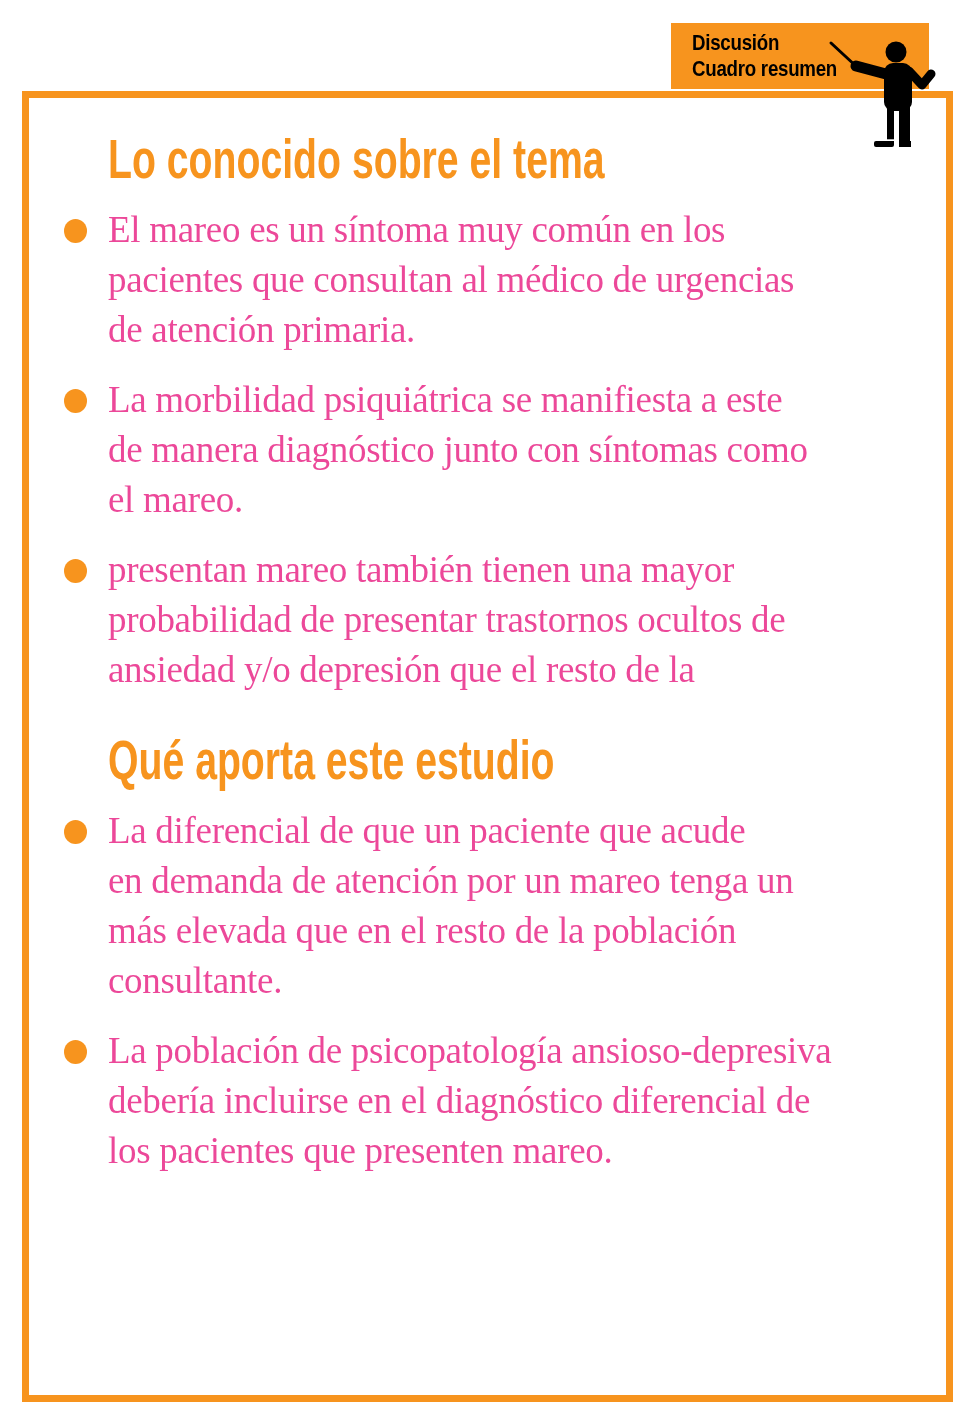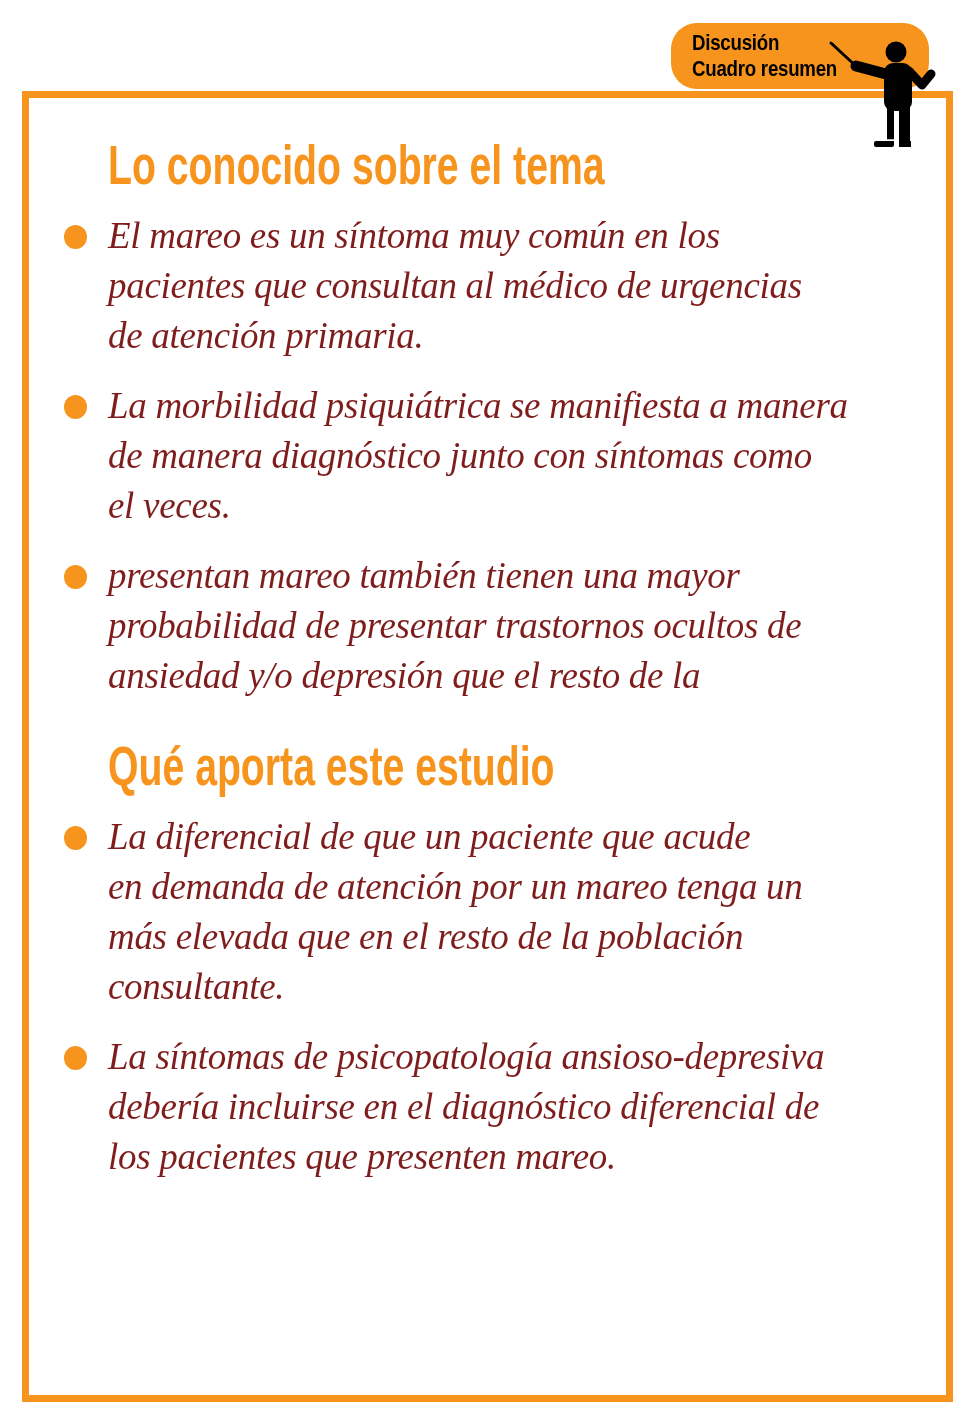--- a/index.html
+++ b/index.html
@@ -32,21 +32,20 @@
   .tab {
     position: absolute;
     left: 671px;
     top: 23px;
     width: 258px;
     height: 66px;
     background: var(--accent, #F7941E);
     z-index: 1;
     box-sizing: border-box;
     padding: 7px 0 0 21px;
-    border-radius: 26px;
   }
   .tab-label {
     font-family: "Liberation Sans", sans-serif;
     font-weight: bold;
     font-size: 22px;
     line-height: 26px;
     color: #000000;
     transform: scaleX(0.85);
     transform-origin: left center;
     white-space: nowrap;
@@ -58,21 +57,21 @@
     left: 818px;
     top: 20px;
     width: 130px;
     height: 130px;
     z-index: 2;
   }
   
   .content {
     position: absolute;
     left: 29px;
-    top: 102px;
+    top: 96px;
     width: 735px;
     box-sizing: border-box;
     padding: 0 20px 0 79px;
     z-index: 1;
   }
   .heading {
     font-family: "Liberation Sans", sans-serif;
     font-weight: bold;
     font-size: 56px;
     line-height: 56px;
@@ -90,23 +89,22 @@
   ul.bullets {
     list-style: none;
     margin: 0;
     padding: 0;
   }
   li.bullet {
     position: relative;
     margin: 0 0 20px 0;
     font-size: 37px;
     line-height: 50px;
-    color: #7f1d1d;
+    color: #ec4899;
     letter-spacing: -0.3px;
-    font-style: italic;
   }
   .dot {
     position: absolute;
     left: -44px;
     top: 14px;
     width: 23px;
     height: 24px;
     border-radius: 50%;
     background: var(--accent, #F7941E);
   }
@@ -155,23 +153,23 @@
 
     <ul class="bullets">
       <li class="bullet">
         <span class="dot"></span>
         <span class="line">El mareo es un síntoma muy común en los</span>
         <span class="line">pacientes que consultan al médico de urgencias</span>
         <span class="line">de atención primaria.</span>
       </li>
       <li class="bullet">
         <span class="dot"></span>
-        <span class="line">La morbilidad psiquiátrica se manifiesta a manera</span>
+        <span class="line">La morbilidad psiquiátrica se manifiesta a este</span>
         <span class="line">de manera diagnóstico junto con síntomas como</span>
-        <span class="line">el veces.</span>
+        <span class="line">el mareo.</span>
       </li>
       <li class="bullet">
         <span class="dot"></span>
         <span class="line">presentan mareo también tienen una mayor</span>
         <span class="line">probabilidad de presentar trastornos ocultos de</span>
         <span class="line">ansiedad y/o depresión que el resto de la</span>
       </li>
     </ul>
 
     <div class="heading heading-2">
@@ -181,20 +179,20 @@
     <ul class="bullets">
       <li class="bullet">
         <span class="dot"></span>
         <span class="line">La diferencial de que un paciente que acude</span>
         <span class="line">en demanda de atención por un mareo tenga un</span>
         <span class="line">más elevada que en el resto de la población</span>
         <span class="line">consultante.</span>
       </li>
       <li class="bullet">
         <span class="dot"></span>
-        <span class="line">La síntomas de psicopatología ansioso-depresiva</span>
+        <span class="line">La población de psicopatología ansioso-depresiva</span>
         <span class="line">debería incluirse en el diagnóstico diferencial de</span>
         <span class="line">los pacientes que presenten mareo.</span>
       </li>
     </ul>
 
   </div>
 </div>
 
 </body></html>

